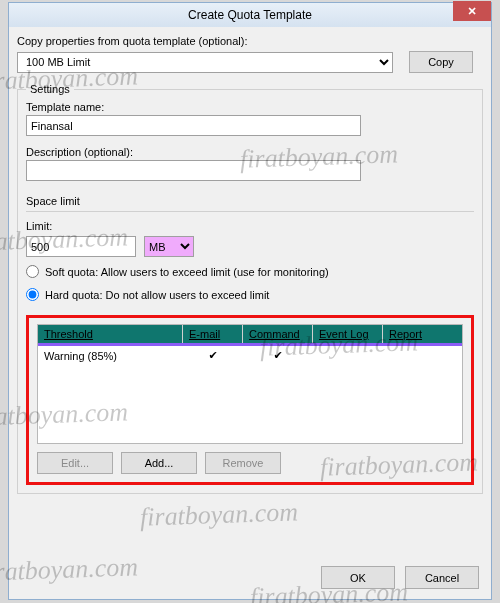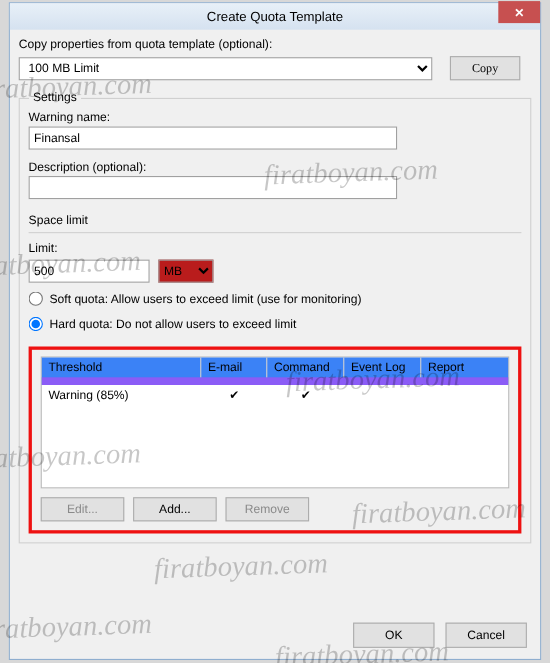--- a/index.html
+++ b/index.html
@@ -8,36 +8,36 @@
   .titlebar { height: 24px; background: linear-gradient(#e8f0f8,#d5e2f0); display: flex; align-items: center; position: relative; }
   .title { flex: 1; text-align: center; color: #000; font-size: 12px; }
   .close-btn { position: absolute; right: 0; top: -2px; width: 38px; height: 20px; background: #c75050; color: #fff; display: flex; align-items: center; justify-content: center; font-size: 13px; font-weight: bold; }
   .body { padding: 8px 8px 0 8px; border-radius: 18px; }
   .row { display: flex; align-items: center; margin: 4px 0; }
   .label { color: #000; margin-bottom: 2px; }
   select.big, input.text { background: #fff; border: 1px solid #a0a0a0; height: 21px; padding: 0 4px; color:#000; }
   select.big { width: 376px; }
   .btn { background: #e1e1e1; border: 1px solid #acacac; height: 22px; padding: 0 14px; cursor: default; }
   .btn[disabled]{ color:#8a8a8a; }
-  .copy-btn { width: 64px; margin-left: 16px; font-family: Liberation Serif, serif; }
+  .copy-btn { width: 64px; margin-left: 16px; }
   fieldset.settings { border: 1px solid #d0d0d0; margin: 10px 0 0 0; padding: 6px 8px 8px 8px; position: relative; }
   fieldset.settings > legend { padding: 0 4px; color:#000; }
   .tmpl-input { width: 335px; display:block; }
   .desc-input { width: 335px; display:block; }
   .section { margin-top: 14px; }
   .section-title { color:#000; margin-bottom:4px; font-size:11px; }
   .divider { border-top:1px solid #d0d0d0; margin-top:2px; margin-bottom:8px; }
   .limit-input { width:110px; margin-right:8px;}
-  .unit-select { width:50px; height:21px; border:1px solid #a0a0a0; background:#b91c1c;}
+  .unit-select { width:50px; height:21px; border:1px solid #a0a0a0; background:#f0abfc;}
   .radio-row { display:flex; align-items:center; margin:10px 0 0 0; color:#000;}
   .radio-row input { margin:0 6px 0 0; }
   .notif-block { border:3px solid #e11; padding:6px 8px 8px 8px; margin-top:14px;}
   .notif-title { color:#000; margin-bottom:4px;}
   .grid { border:1px solid #b8b8b8; background:#fff; height:120px; }
-  .grid-head { display:flex; background:#3b82f6; border-bottom:7px solid #8b5cf6;}
+  .grid-head { display:flex; background:#0f766e; border-bottom:3px solid #8b5cf6;text-decoration:underline;}
   .gh { border-right:1px solid #d0d0d0; padding:2px 6px; color:#000; height:18px; display:flex; align-items:center;}
   .gh.th { width:145px;}
   .gh.em { width:60px;}
   .gh.ev { width:70px;}
   .gh.cm { width:70px;}
   .gh.rp { width:60px; border-right:none;}
   .grid-row { display:flex; }
   .gc { padding:3px 6px; color:#000; display:flex; align-items:center;}
   .gc.th { width:145px;}
   .gc.em { width:60px; justify-content:center;}
@@ -68,21 +68,21 @@
     <div class="row">
       <select class="big">
         <option>100 MB Limit</option>
       </select>
       <button class="btn copy-btn">Copy</button>
     </div>
 
     <fieldset class="settings">
       <legend>Settings</legend>
 
-      <div class="label">Warning name:</div>
+      <div class="label">Template name:</div>
       <input class="text tmpl-input" value="Finansal" style="">
 
       <div class="label" style="margin-top:10px;">Description (optional):</div>
       <input class="text desc-input" value="" style="">
 
       <div class="section">
         <div class="section-title">Space limit</div>
         <div class="divider"></div>
         <div class="label">Limit:</div>
         <div class="row">

